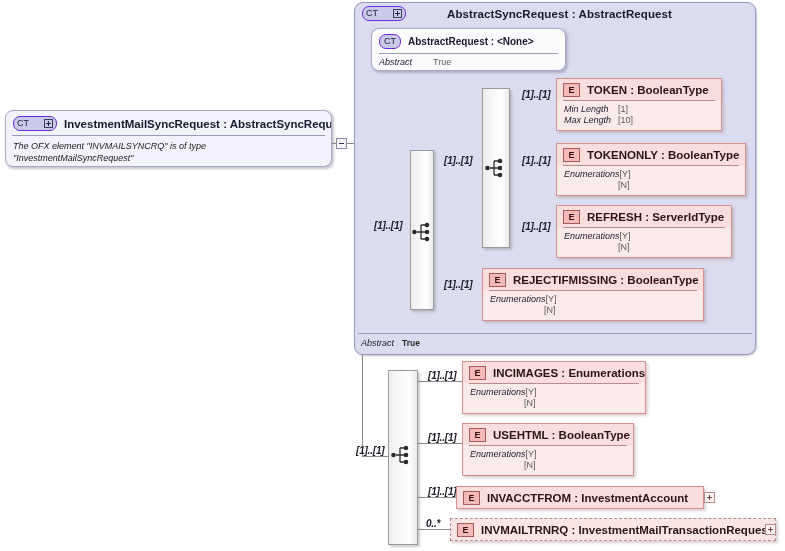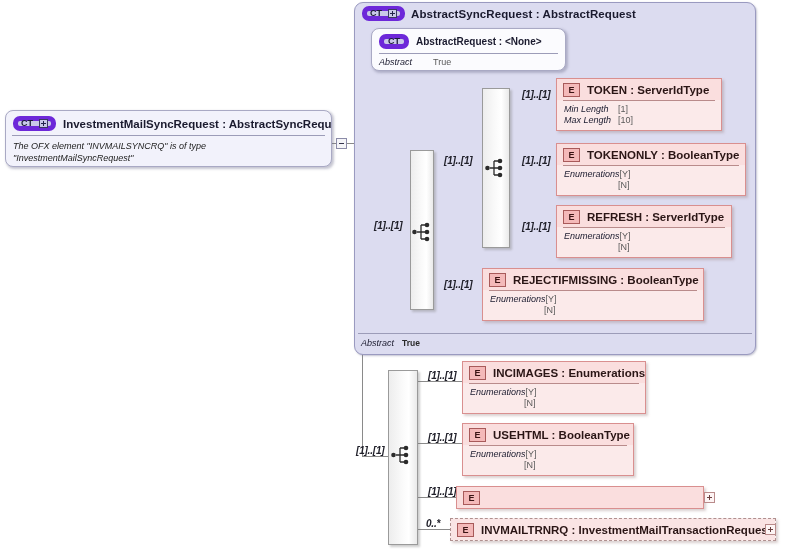--- a/index.html
+++ b/index.html
@@ -29,32 +29,33 @@
   }
   .group-title {
     position: absolute;
     display: flex; align-items: center;
     gap: 6px;
     white-space: nowrap;
   }
   .group-title .txt {
     font-size: 11.5px; font-weight: bold; color: #1a1a2e;
     letter-spacing: .1px;
+    margin-left: 35px;
   }
 
   
   .ct-badge {
     display: inline-flex; align-items: center; justify-content: center;
-    gap: 6px;
+    gap: 15px;
     background: #c9c9e8;
-    border: 5px solid #6d28d9;
+    border: 1px solid #6d28d9;
     border-radius: 7px;
     height: 15px;
     padding: 0 3px;
-    font-size: 9px; font-weight: bold; color: #1c1c38;
+    font-size: 9px; font-weight: normal; color: #1c1c38;
     line-height: 1;
   }
   .ct-badge .plusbox {
     width: 9px; height: 9px;
     border: 1px solid #3a3a60;
     background: #c9c9e8;
     position: relative;
     display: inline-block;
   }
   .ct-badge .plusbox::before,
@@ -307,21 +308,21 @@
   <div class="card-lbl" style="left:522px; top:221px;">[1]..[1]</div>
   <div class="card-lbl" style="left:356px; top:445px;">[1]..[1]</div>
   <div class="card-lbl" style="left:428px; top:370px;">[1]..[1]</div>
   <div class="card-lbl" style="left:428px; top:432px;">[1]..[1]</div>
   <div class="card-lbl" style="left:428px; top:486px;">[1]..[1]</div>
   <div class="card-lbl" style="left:426px; top:518px;">0..*</div>
 
   <div class="abs el-box" style="left:556px; top:78px; width:166px; height:53px;">
     <div class="hdr">
       <span class="e-badge">E</span>
-      <span class="name">TOKEN  : ServerIdType</span>
+      <span class="name">TOKEN  : BooleanType</span>
     </div>
     <div class="sep"></div>
     <div class="body">
       <div class="proprow">
         <span class="k">Min Length</span>
         <span class="v">[1]</span>
       </div>
       <div class="proprow">
         <span class="k">Max Length</span>
         <span class="v">[10]</span>
@@ -415,20 +416,21 @@
       <div class="proprow">
         <span class="k"></span>
         <span class="v">[N]</span>
       </div>
     </div>
   </div>
 
   <div class="abs el-box" style="left:456px; top:486px; width:248px; height:23px;">
     <div class="hdr">
       <span class="e-badge">E</span>
+      <span class="name">INVACCTFROM : InvestmentAccount</span>
     </div>
   </div>
   <div class="togglebox plus pink" style="left:704px; top:492px;"></div>
 
   <div class="abs el-box dashed" style="left:450px; top:518px; width:326px; height:23px;">
     <div class="hdr">
       <span class="e-badge">E</span>
       <span class="name">INVMAILTRNRQ : InvestmentMailTransactionRequest</span>
     </div>
   </div>

